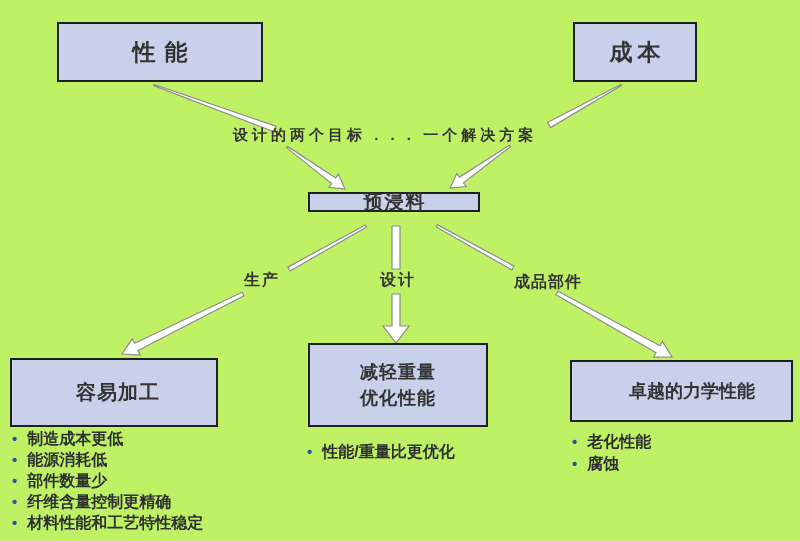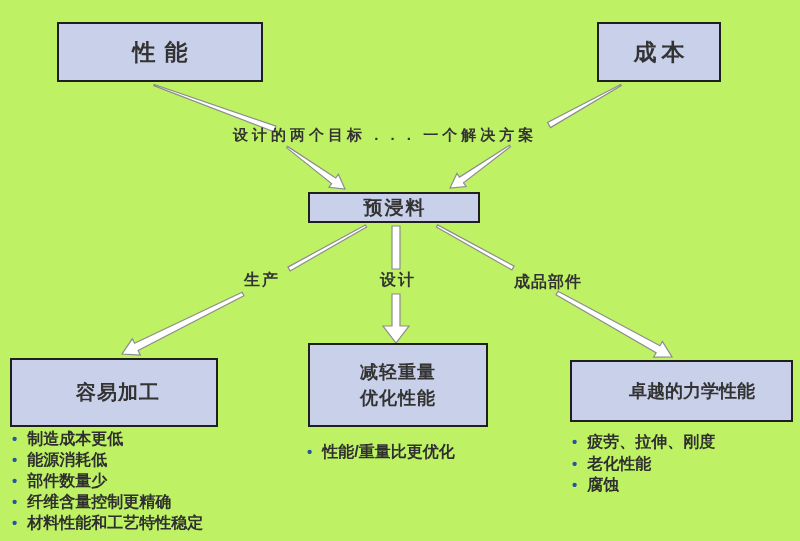--- a/index.html
+++ b/index.html
@@ -21,22 +21,22 @@
     display:flex;
     flex-direction:column;
     align-items:center;
     justify-content:center;
     color:var(--text);
     font-weight:bold;
     text-align:center;
   }
   .node .line{display:block;}
   #box-performance{left:57px;top:22px;width:206px;height:60px;font-size:23px;letter-spacing:9px;text-indent:9px;}
-  #box-cost{left:573px;top:22px;width:124px;height:60px;font-size:23px;letter-spacing:5px;text-indent:5px;margin-left:24px;}
-  #box-prepreg{left:308px;top:192px;width:172px;height:31px;font-size:19px;letter-spacing:2px;text-indent:2px;}
+  #box-cost{left:573px;top:22px;width:124px;height:60px;font-size:23px;letter-spacing:5px;text-indent:5px;}
+  #box-prepreg{left:308px;top:192px;width:172px;height:20px;font-size:19px;letter-spacing:2px;text-indent:2px;}
   #box-easy{left:10px;top:358px;width:208px;height:69px;font-size:20px;letter-spacing:1px;padding-left:8px;}
   #box-weight{left:308px;top:343px;width:180px;height:84px;font-size:18px;line-height:26px;letter-spacing:1px;}
   #box-mech{left:570px;top:360px;width:223px;height:62px;font-size:18px;padding-left:21px;}
   .caption{
     position:absolute;
     color:var(--text);
     font-weight:bold;
     white-space:nowrap;
   }
   #caption-goals{left:233px;top:126px;font-size:15px;letter-spacing:4px;}
@@ -117,18 +117,17 @@
     <li>部件数量少</li>
     <li>纤维含量控制更精确</li>
     <li>材料性能和工艺特性稳定</li>
   </ul>
 
   <ul class="bullets" id="bullets-weight">
     <li>性能/重量比更优化</li>
   </ul>
 
   <ul class="bullets" id="bullets-mech">
-    <li>疲劳、拉伸、刚度</li>
     <li>老化性能</li>
     <li>腐蚀</li>
   </ul>
 
 </div>
 
 </body></html>

